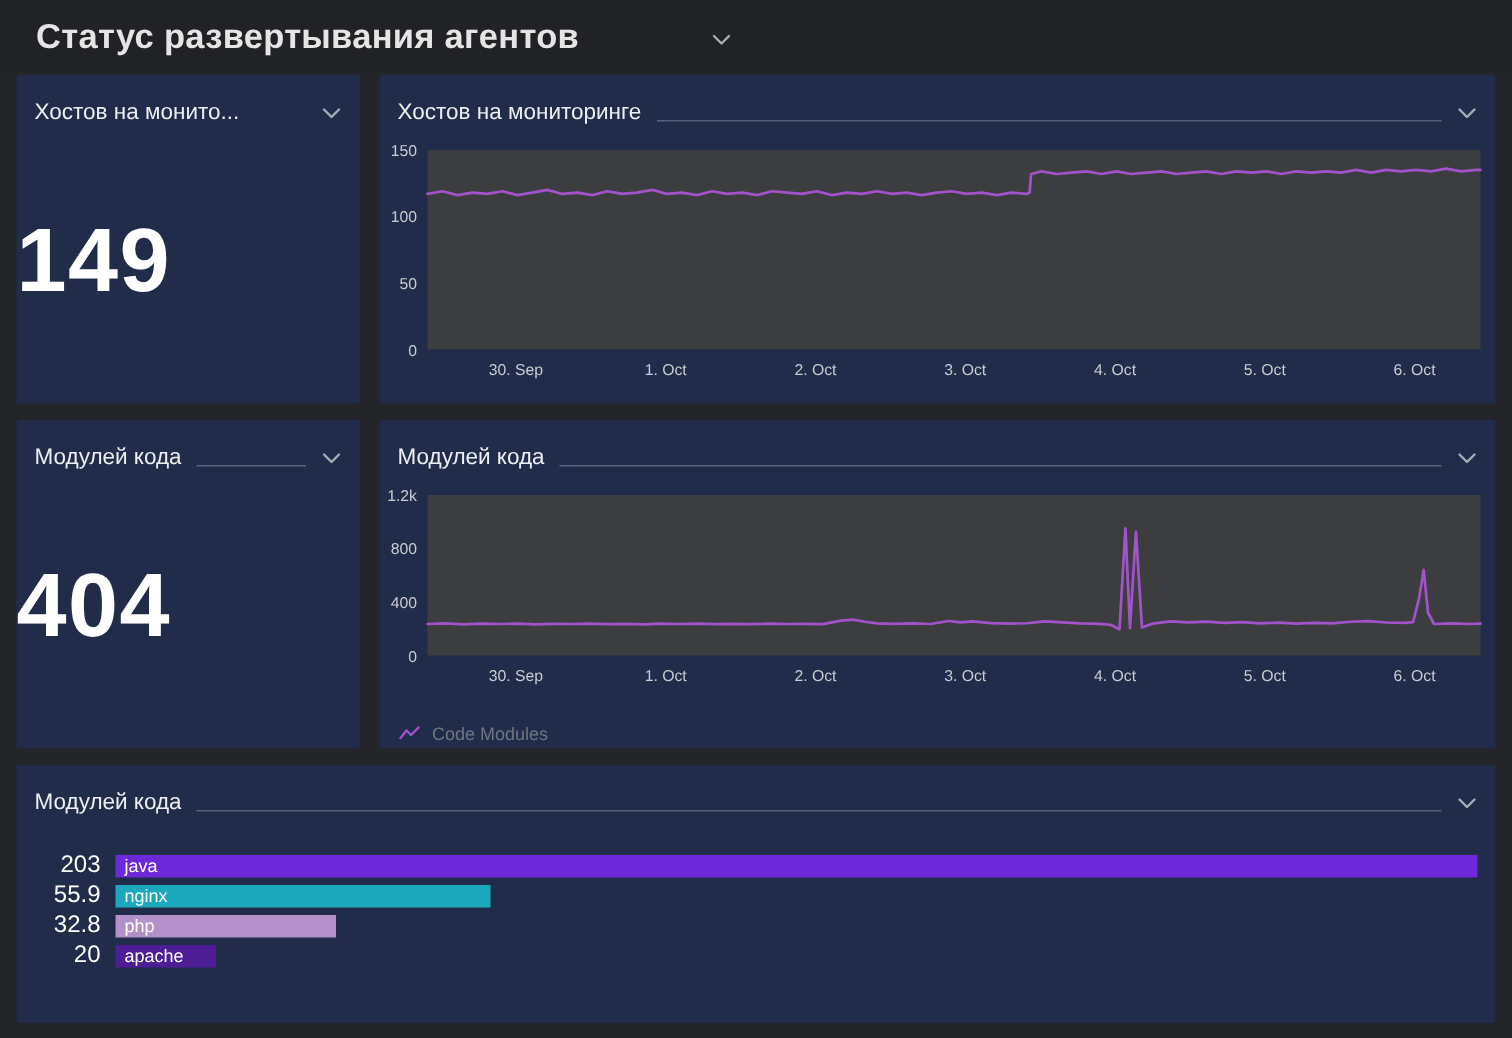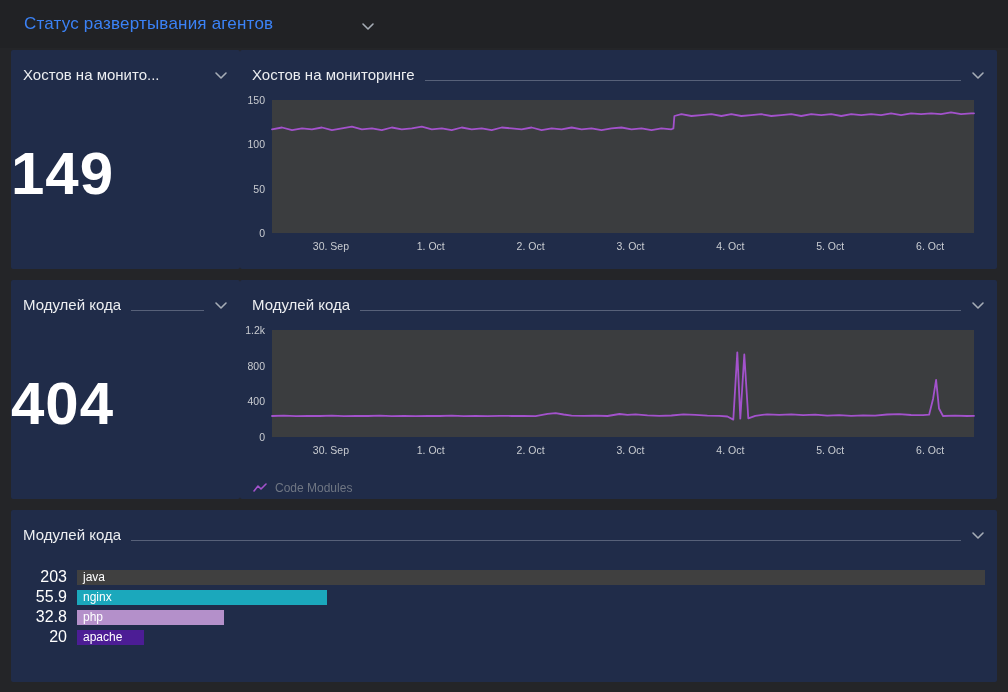--- a/index.html
+++ b/index.html
@@ -9,26 +9,26 @@
     font-family:"Liberation Sans", sans-serif;
     color:#e9ebee;
   }
   .app { width:1008px; height:692px; }
 
   
   .dash-header {
     height:48px; display:flex; align-items:center; padding-left:24px;
     background:#212225;
   }
-  .dash-title { font-size:17px; font-weight:400; color:#3b82f6; letter-spacing:.2px; }
+  .dash-title { font-size:23px; font-weight:700; color:#e5e5e5; letter-spacing:.2px; }
   .dash-chevron { margin-left:88px; margin-top:4px; cursor:pointer; }
 
   
   main { padding:2px 11px 0 11px; }
-  .row { display:flex; margin-bottom:11px; }
+  .row { display:flex; gap:13px; margin-bottom:11px; }
   .panel {
     background:#202c49; border-radius:2px; position:relative; overflow:hidden;
   }
   .row1 .panel, .row2 .panel { height:219px; }
   .col-stat { width:229px; flex:0 0 229px; }
   .col-chart { flex:1; }
   .row3 .panel { width:100%; height:172px; }
 
   
   .panel-header {
@@ -181,21 +181,21 @@
           <span class="panel-title">Модулей кода</span>
           <span class="title-rule"></span>
           <svg class="chev" width="14" height="9">
             <polyline points="2,2 7,7 12,2" fill="none" stroke="#a6adb6" stroke-width="1.6" stroke-linecap="round" stroke-linejoin="round"></polyline>
           </svg>
         </div>
         <div class="bars-wrap" id="bars-container">
             <div class="bar-row">
               <span class="bar-value">203</span>
               <div class="bar-track">
-                <div class="bar-fill" style="width: 100%; background: #404040;">
+                <div class="bar-fill" style="width: 100%; background: #6d28d9;">
                   <span class="bar-label">java</span>
                 </div>
               </div>
             </div>
             <div class="bar-row">
               <span class="bar-value">55.9</span>
               <div class="bar-track">
                 <div class="bar-fill" style="width: 27.54%; background: rgb(27, 168, 188);">
                   <span class="bar-label">nginx</span>
                 </div>

